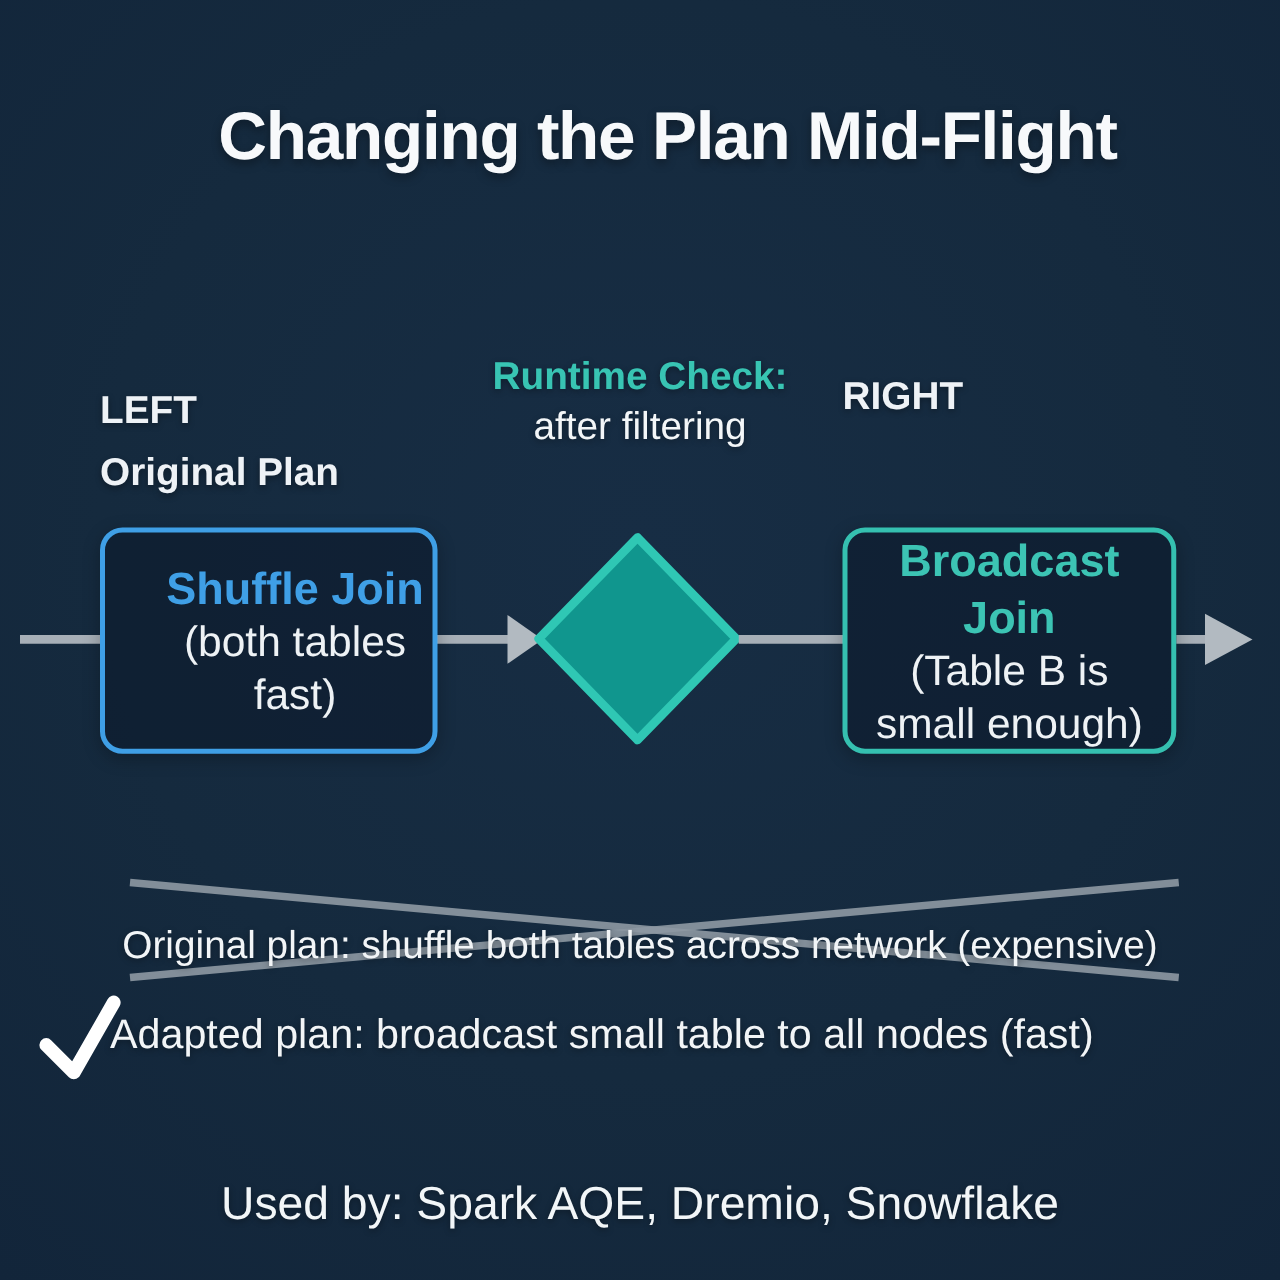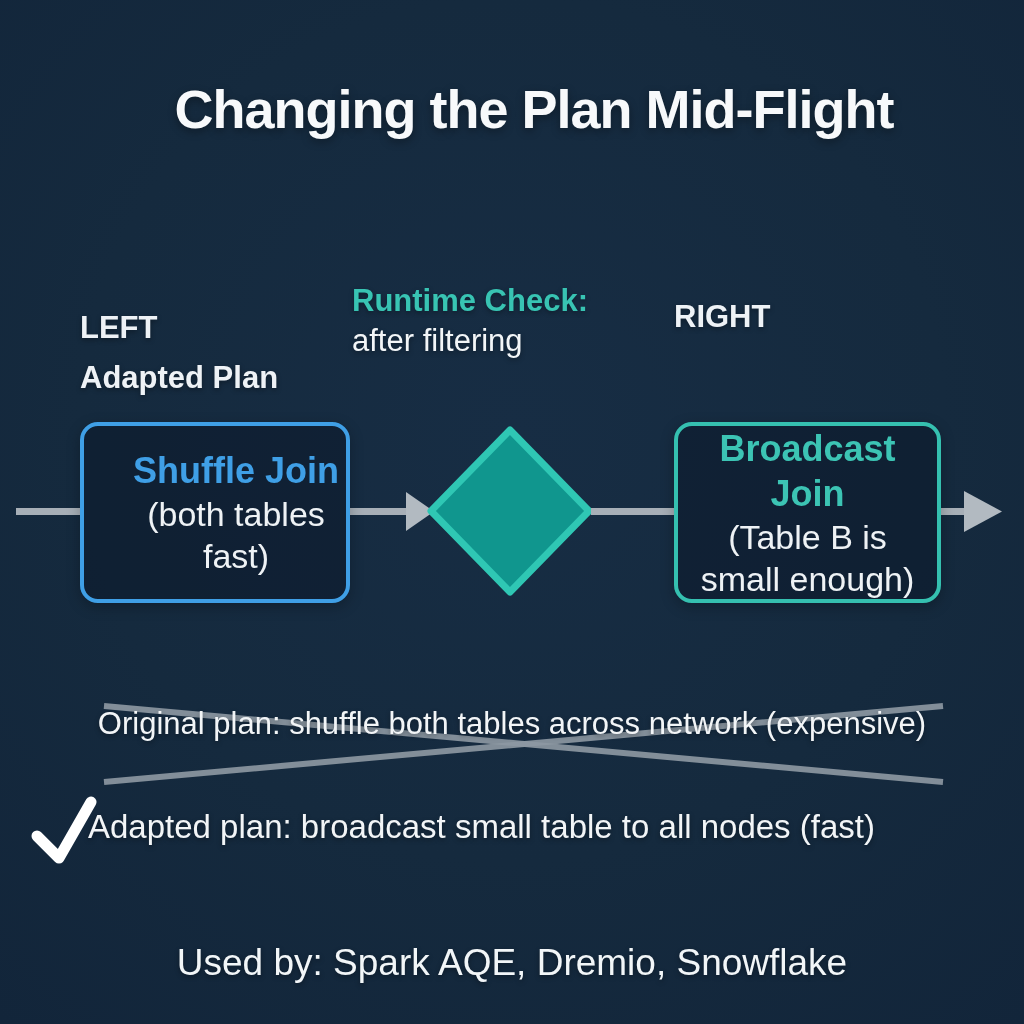--- a/index.html
+++ b/index.html
@@ -35,20 +35,21 @@
     font-weight: 700;
     font-size: 31px;
     line-height: 50px;
     color: #eef2f6;
     text-shadow: 0 2px 5px rgba(0,0,0,0.35);
   }
   .col-left  { top: 303px; left: 80px;  width: 270px; }
   .col-right { top: 292px; left: 674px; width: 267px; }
   .col-center {
     top: 281px; left: 352px; width: 320px;
+    text-align: center;
     font-size: 31px;
     line-height: 40px;
     text-shadow: 0 2px 5px rgba(0,0,0,0.35);
   }
   .runtime-heading { display: block; font-weight: 700; color: #38c4b3; }
   .runtime-line    { display: block; font-weight: 400; color: #f3f6f8; }
   .col-label .sub  { display: block; }
 
   
   .node {
@@ -85,21 +86,21 @@
     font-weight: 400;
     line-height: 42px;
     color: #eef2f5;
   }
 
   .flow-svg { top: 400px; left: 0; }
 
   
   .strike-svg { top: 698px; left: 0; }
   .rejected-text {
-    top: 706px; left: 0; width: 1024px;
+    top: 738px; left: 0; width: 1024px;
     text-align: center;
     font-size: 31px;
     font-weight: 400;
     color: #f2f5f7;
     text-shadow: 0 2px 5px rgba(0,0,0,0.35);
   }
   .check-svg { top: 792px; left: 28px; }
   .accepted-text {
     top: 808px; left: 88px; width: 880px;
     text-align: left;
@@ -121,21 +122,21 @@
 </style>
 </head>
 <body>
 
 <div id="stage">
 
   <div class="abs page-title">Changing the Plan Mid-Flight</div>
 
   <div class="abs col-label col-left">
     <span>LEFT</span>
-    <span class="sub">Adapted Plan</span>
+    <span class="sub">Original Plan</span>
   </div>
 
   <div class="abs col-center">
     <span class="runtime-heading">Runtime Check:</span>
     <span class="runtime-line">after filtering</span>
   </div>
 
   <div class="abs col-label col-right">
     <span>RIGHT</span>
   </div>

